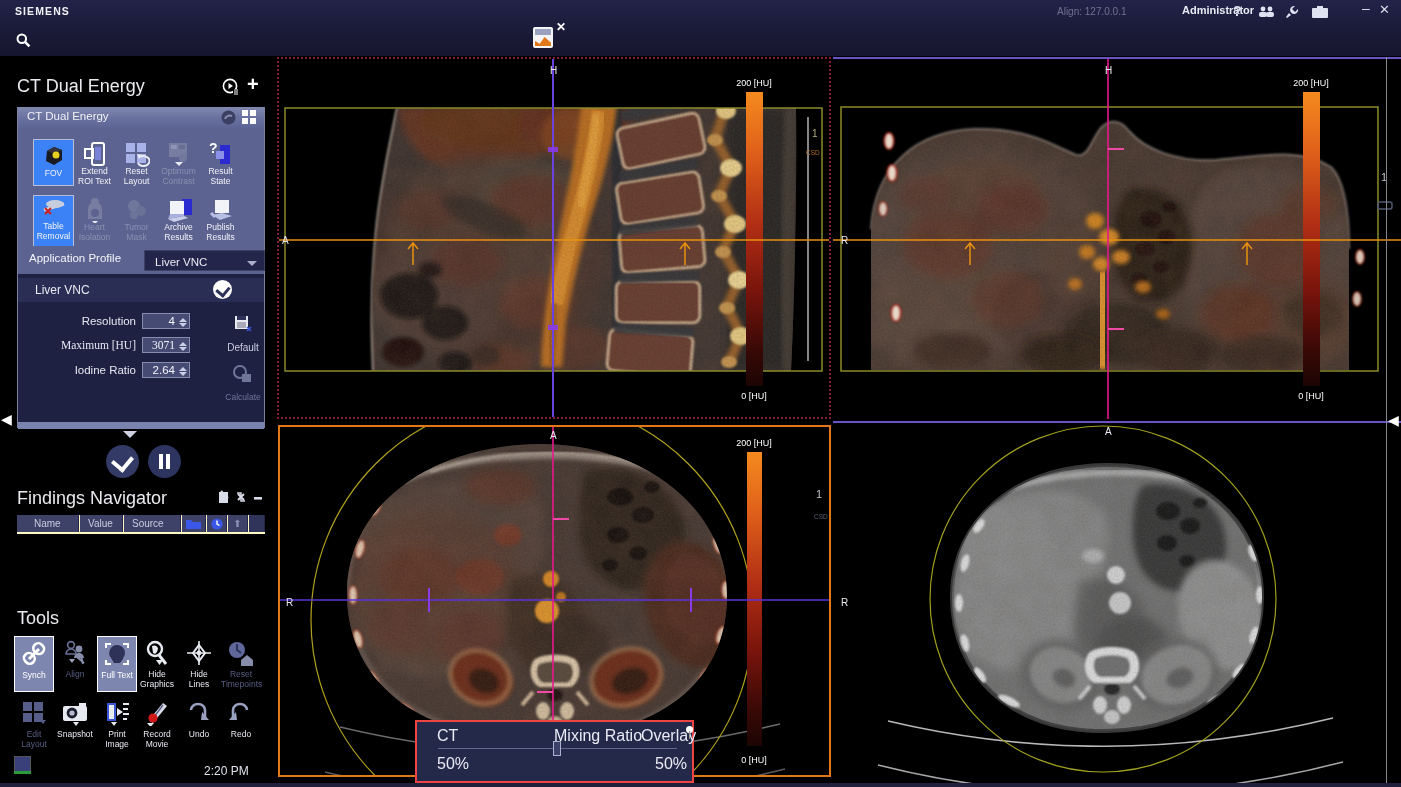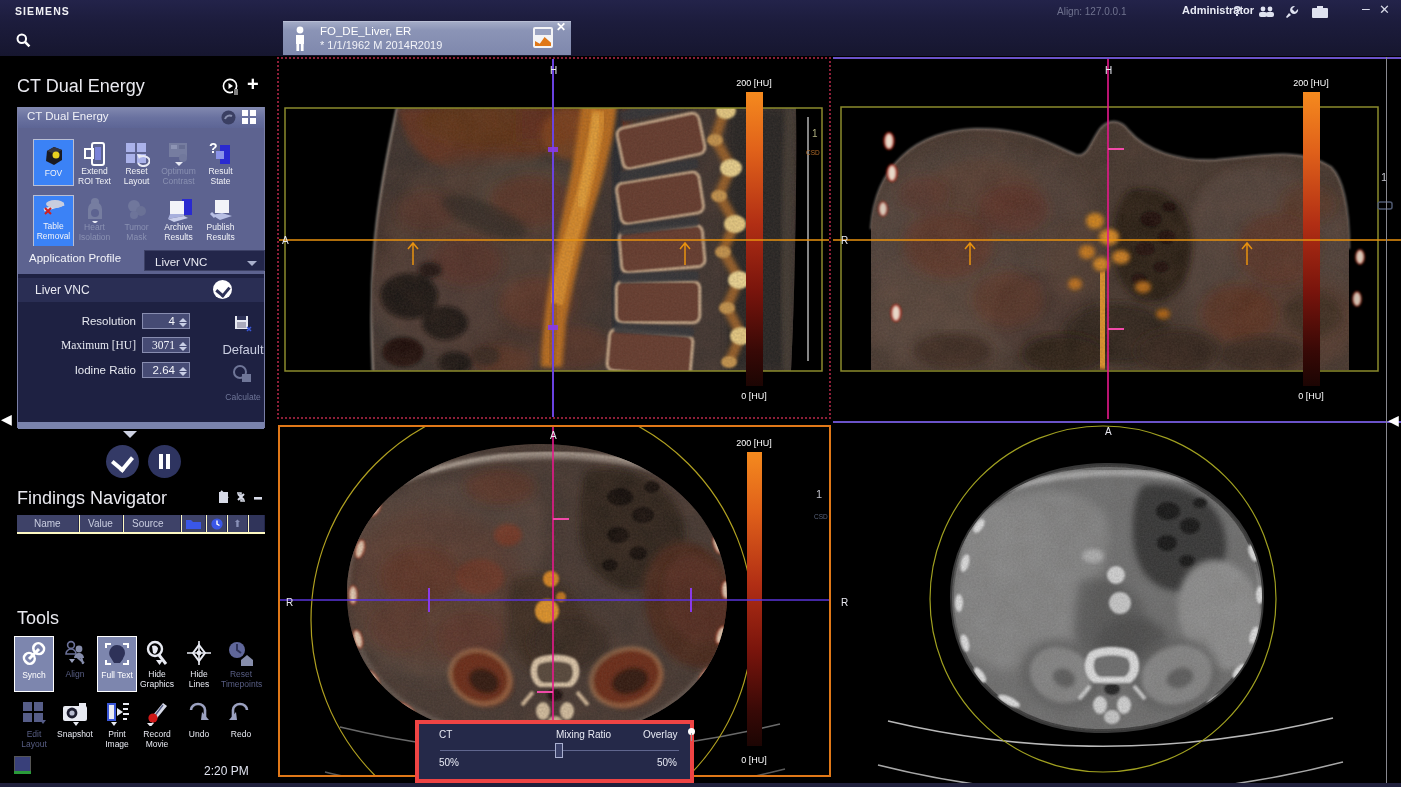--- a/index.html
+++ b/index.html
@@ -71,21 +71,21 @@
 .frow .fl { position:absolute; right:128px; top:2px; font-size:11.5px; color:#e6e8f0; }
 .frow .fv { position:absolute; left:124px; top:0; width:48px; height:16px; background:#464b74;
   border:1px solid #888db0; color:#f4f5fa; font-size:11.5px; text-align:right; padding:1px 14px 0 0;}
 .spin { position:absolute; left:36px; top:0px; width:9px; height:15px; }
 .spin:before { content:""; position:absolute; top:0; left:0; border:4px solid transparent;
   border-bottom-color:#c9cfe6; }
 .spin:after { content:""; position:absolute; top:9px; left:0; border:4px solid transparent;
   border-top-color:#c9cfe6; }
 #r1 { top:206px; } #r2 { top:230px;font-family:Liberation Serif, serif; } #r3 { top:255px; }
 #defbtn { position:absolute; left:203px; top:207px; width:44px; text-align:center; }
-#defbtn .lb { font-size:13px; color:#c9cde0; margin-top:4px; }
+#defbtn .lb { font-size:10px; color:#c9cde0; margin-top:4px; }
 #calcbtn { position:absolute; left:203px; top:257px; width:44px; text-align:center; }
 #calcbtn .lb { font-size:8.5px; color:#6f7698; margin-top:4px; }
 #pboxdn { position:absolute; left:123px; top:375px; width:0; height:0;
   border:7px solid transparent; border-top-color:#cdd1e2; }
 
 
 .rbtn { position:absolute; top:389px; width:33px; height:33px; border-radius:50%;
   background:#343a66; }
 #okbtn { left:106px; }
 #okbtn:after { content:""; position:absolute; left:9px; top:7px; width:11px; height:14px;
@@ -116,21 +116,21 @@
 #vBL { left:278px; top:425px; width:553px; height:352px; border:2px solid #e07818; }
 #vBR { left:833px; top:421px; width:568px; height:366px; border-top:2px solid #6a52c8; }
 .vp svg { position:absolute; left:0; top:0; }
 #btmstrip { position:absolute; left:0; top:783px; width:1401px; height:4px; background:#20203c; }
 #rarrow { position:absolute; left:1388px; top:412px; color:#fff; font-size:14px; }
 #rline { position:absolute; left:1386px; top:57px; width:1px; height:726px; background:#88888f; }
 #larrow2 { position:absolute; left:1px; top:411px; color:#fff; font-size:14px; }
 
 
 #mix { position:absolute; left:415px; top:720px; width:279px; height:63px;
-  background:#252949; border:4px solid #ef4444; color:#e8eaf4; font-size:10px; }
+  background:#252949; border:2px solid #ef4444; color:#e8eaf4; font-size:16px; }
 #mix .ct { position:absolute; left:20px; top:5px; }
 #mix .mr { position:absolute; left:104px; top:5px;margin-left:33px; }
 #mix .ov { position:absolute; left:224px; top:5px; }
 #mix .flag { position:absolute; left:269px; top:4px; width:7px; height:7px; background:#fff; border-radius:50%; }
 #mix .flag:after { content:""; position:absolute; left:3px; top:5px; width:1px; height:8px; background:#999; }
 #mix .track { position:absolute; left:21px; top:26px; width:239px; height:1px; background:#60668e; }
 #mix .handle { position:absolute; left:136px; top:19px; width:8px; height:15px; background:#3a4068; border:1px solid #aab0d0; }
 #mix .p1 { position:absolute; left:20px; top:33px; }
 #mix .p2 { position:absolute; left:238px; top:33px; }
 </style>
@@ -155,30 +155,20 @@
     </svg>
     <svg class="tbico" style="left:1285px; top:5px;" width="14" height="14" viewBox="0 0 14 14">
       <path d="M10 1 a4 4 0 1 0 3 3 L10 7 7 4 Z M4 8 L1 12 2 13 6 10" fill="#dfe2f0"></path>
     </svg>
     <svg class="tbico" style="left:1312px; top:6px;" width="16" height="12" viewBox="0 0 16 12">
       <rect x="0" y="2" width="16" height="10" rx="1" fill="#dfe2f0"></rect>
       <rect x="5" y="0" width="6" height="3" fill="#dfe2f0"></rect>
     </svg>
     <div id="minbtn">–</div>
     <div id="closebtn">✕</div>
-    <div id="ptab">
-      <svg width="14" height="26" viewBox="0 0 14 26" style="position:absolute;left:10px;top:4px;">
-        <circle cx="7" cy="4" r="3.4" fill="#fff"></circle>
-        <rect x="3" y="9" width="8" height="9" fill="#fff"></rect>
-        <rect x="3.4" y="18" width="2.8" height="7" fill="#fff"></rect>
-        <rect x="7.8" y="18" width="2.8" height="7" fill="#fff"></rect>
-      </svg>
-      <div class="pname">FO_DE_Liver, ER</div>
-      <div class="pinfo">* 1/1/1962 M 2014R2019</div>
-    </div>
     <div id="ptabico"></div>
     <div id="ptabx">✕</div>
   </div>
 
   <div id="lp">
     <h1 id="t1">CT Dual Energy</h1>
     <svg class="hico" style="left:222px; top:22px;" width="17" height="17" viewBox="0 0 17 17">
       <circle cx="8" cy="8" r="6.6" fill="none" stroke="#fff" stroke-width="1.6"></circle>
       <path d="M6.5 5 L11 8 6.5 11 Z" fill="#fff"></path>
       <rect x="11" y="11" width="6" height="6" fill="#000"></rect>

